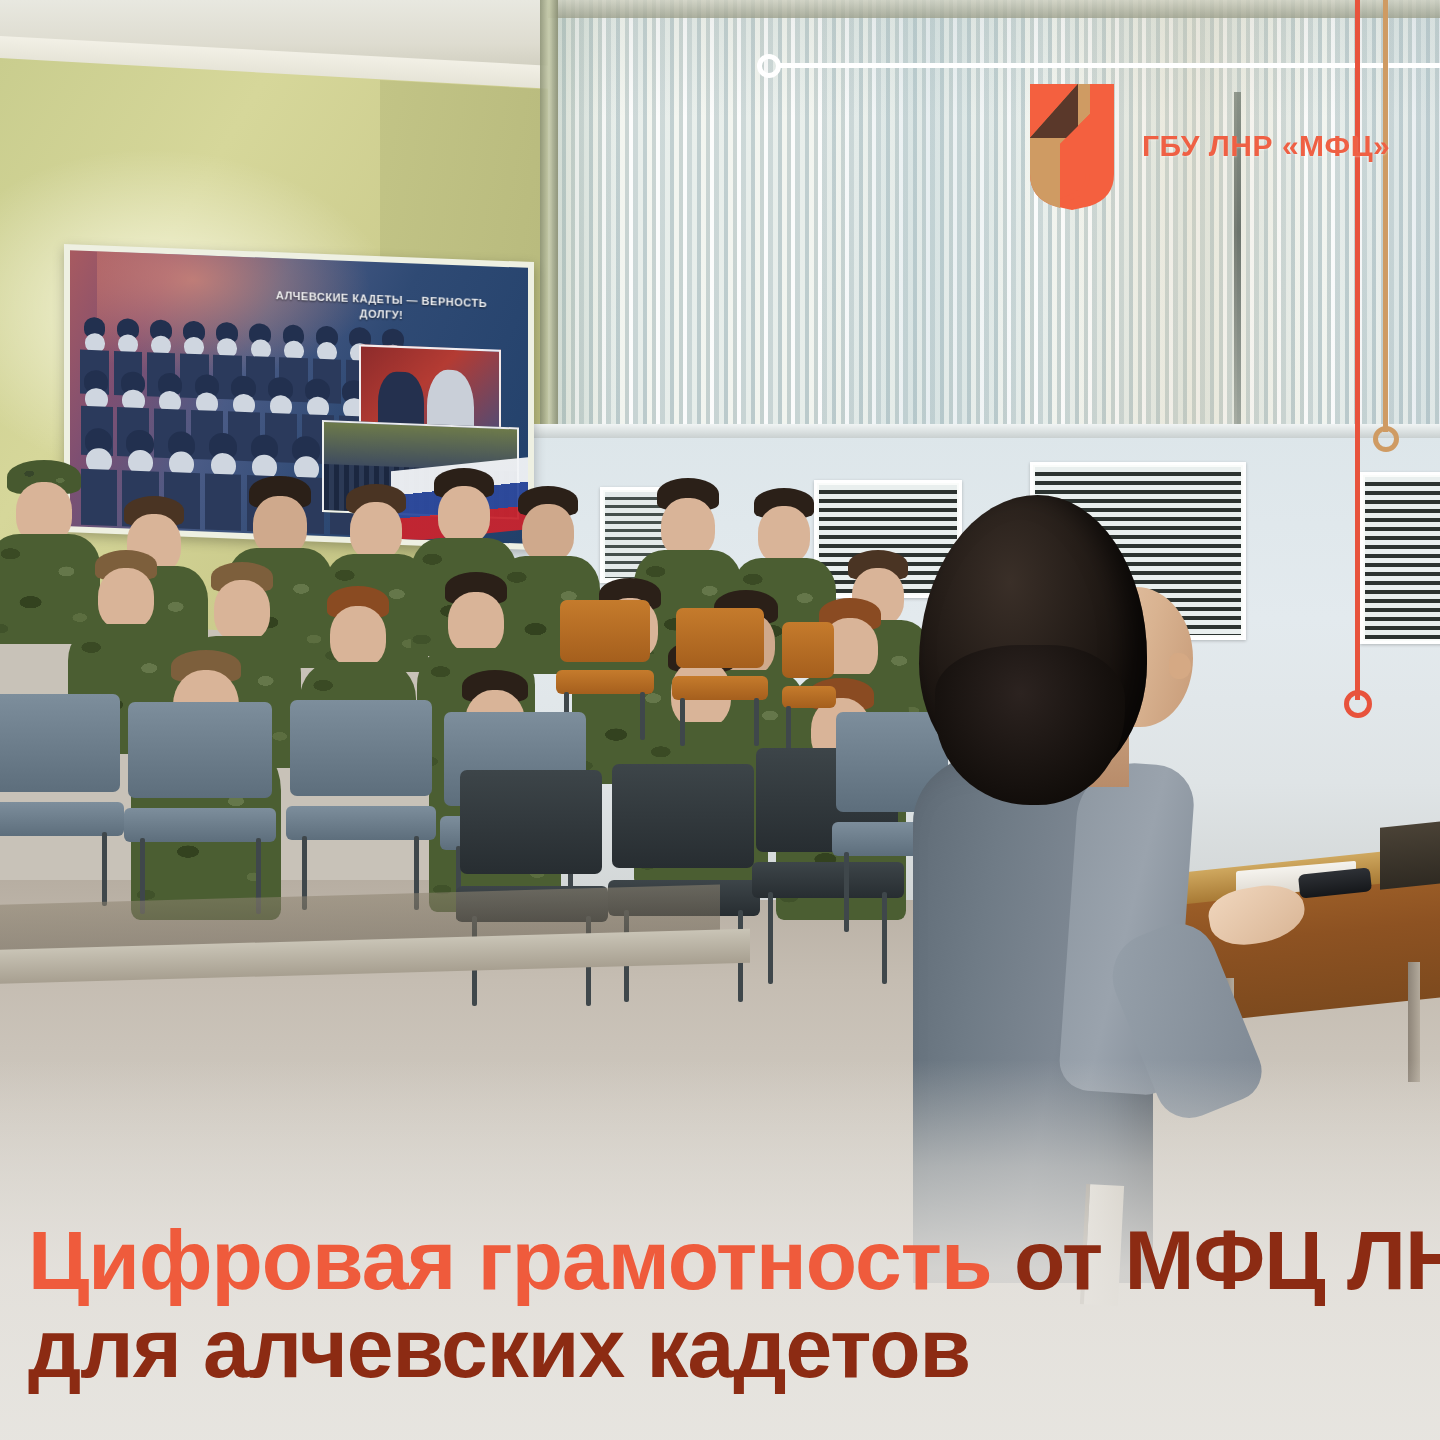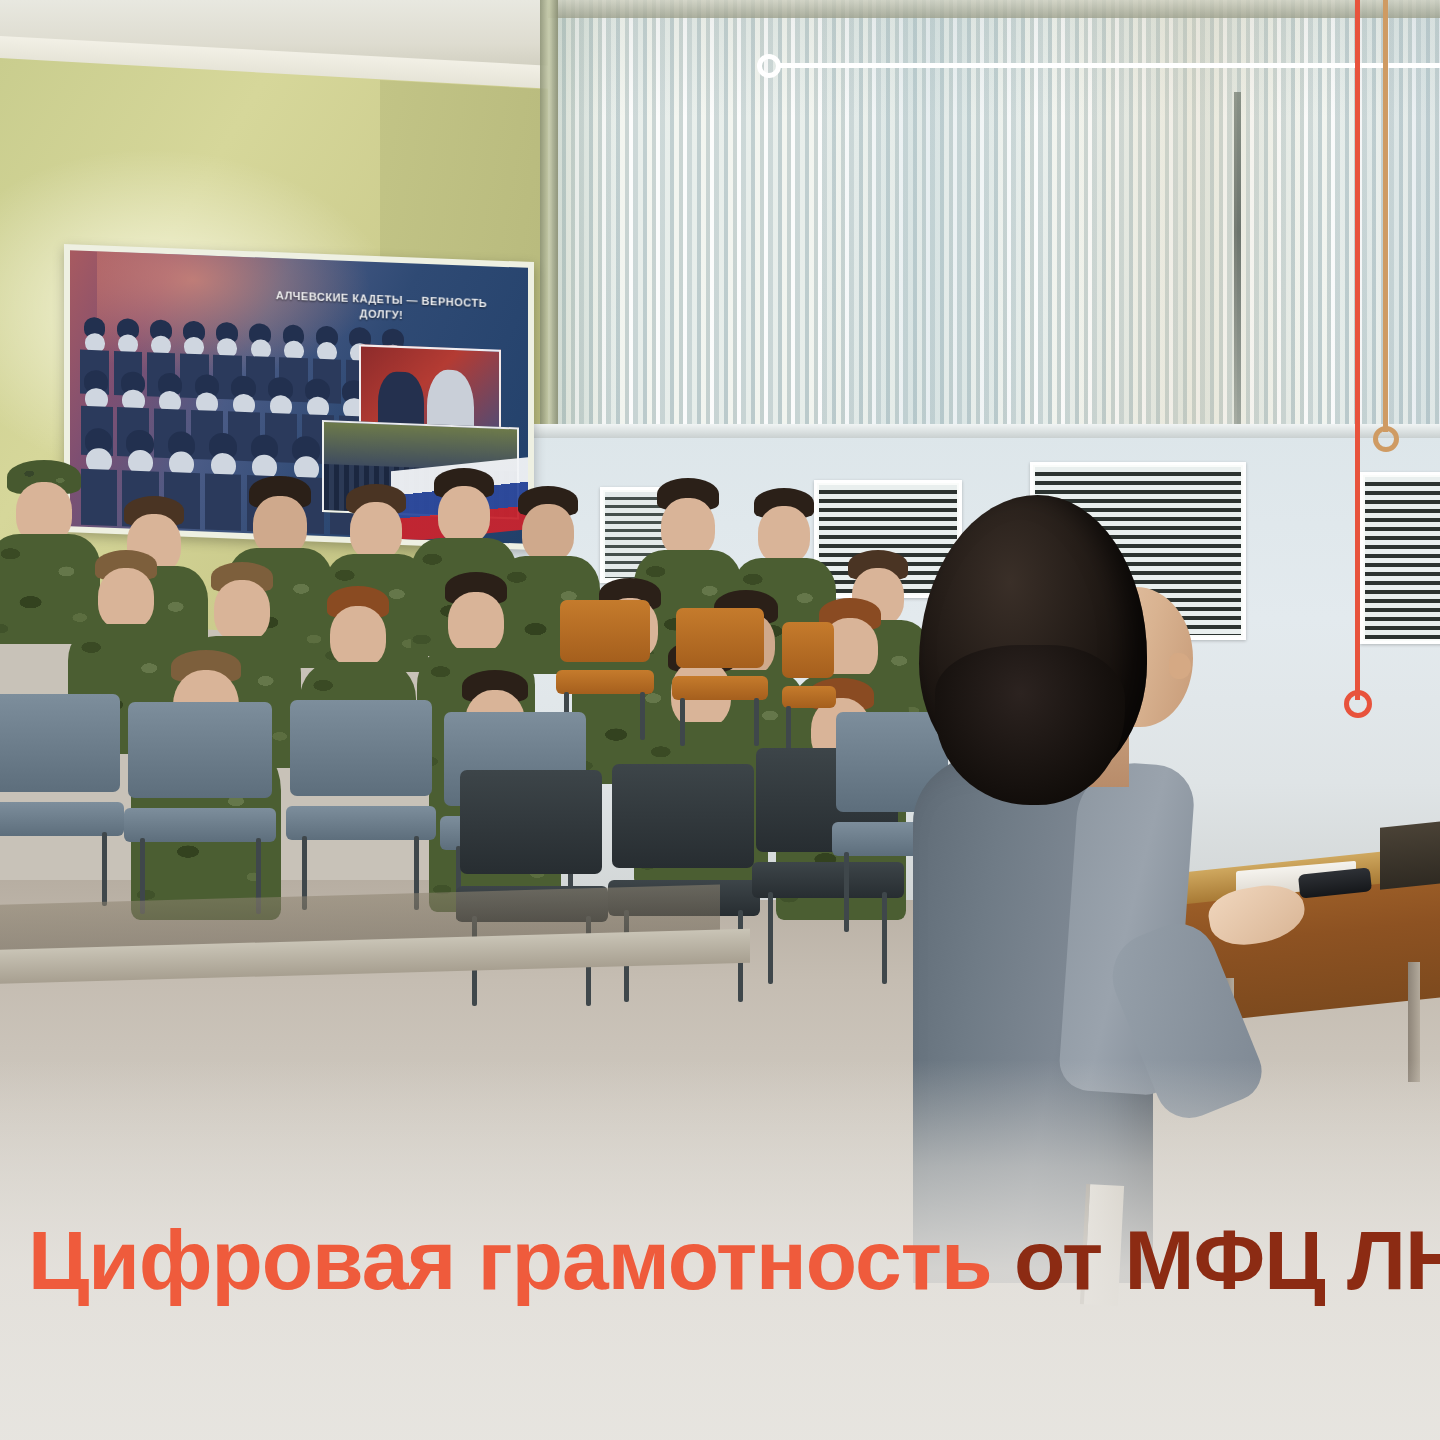--- a/index.html
+++ b/index.html
@@ -649,20 +649,36 @@
       background:linear-gradient(180deg,rgba(222,219,213,0) 0%,rgba(225,222,216,.55) 28%,rgba(229,226,221,.85) 55%,rgba(231,229,224,.95) 100%);"></div>
   </div>
 
   <div class="hdot"></div>
   <div class="hline"></div>
   <div class="vline-tan"></div>
   <div class="vdot-tan"></div>
   <div class="vline-red"></div>
   <div class="vdot-red"></div>
 
+  <div class="logo">
+    <div class="logo-mark">
+      <svg viewBox="0 0 104 128" width="104" height="128" aria-hidden="true">
+        <path d="M10 2 H94 V92 Q94 116 70 124 L52 128 L34 124 Q10 116 10 92 Z" fill="#f4603f"></path>
+        <path d="M10 2 H60 L10 56 Z" fill="#f4603f"></path>
+        <path d="M58 2 L10 56 V92 Q10 116 34 124 L40 126 V62 L70 32 V2 Z" fill="#cf9b63"></path>
+        <path d="M58 2 L10 56 H58 Z" fill="#5a382a"></path>
+        <path d="M58 2 L58 56 L10 56 Z" fill="#5a382a"></path>
+        <path d="M58 56 H70 V32 L58 44 Z" fill="#f4603f"></path>
+        <path d="M40 62 L70 32 V92 Q70 108 56 116 L40 122 Z" fill="#f4603f"></path>
+        <path d="M40 66 L66 40 V92 Q66 104 54 111 L40 117 Z" fill="#f4603f"></path>
+      </svg>
+    </div>
+    <div class="logo-txt">ГБУ ЛНР «МФЦ»</div>
+  </div>
 
   <div class="headline">
     <span class="l1">
       <span class="accent">Цифровая грамотность</span><span class="dark-red"> от МФЦ ЛНР</span>
     </span>
+    <span class="l2 dark-red">для алчевских кадетов</span>
   </div>
 
 </div>
 
 </body></html>

